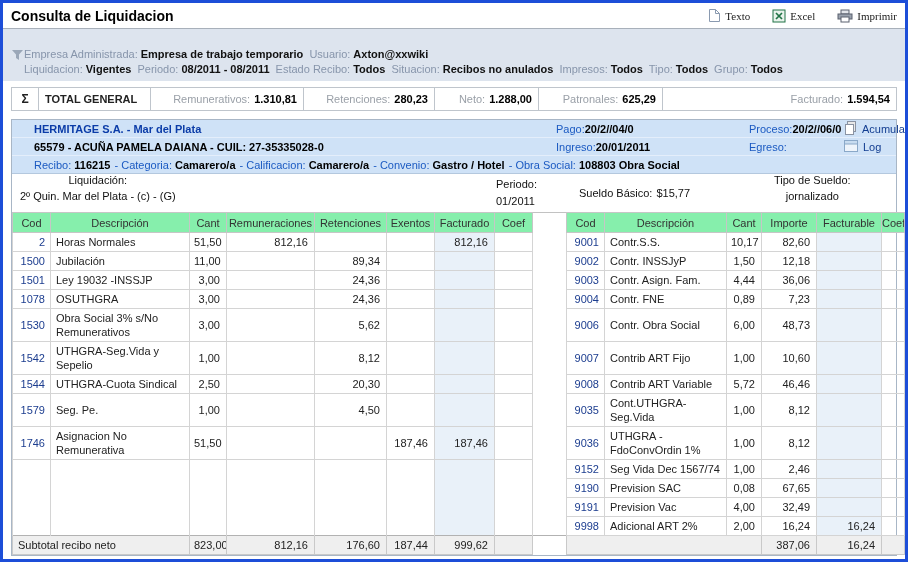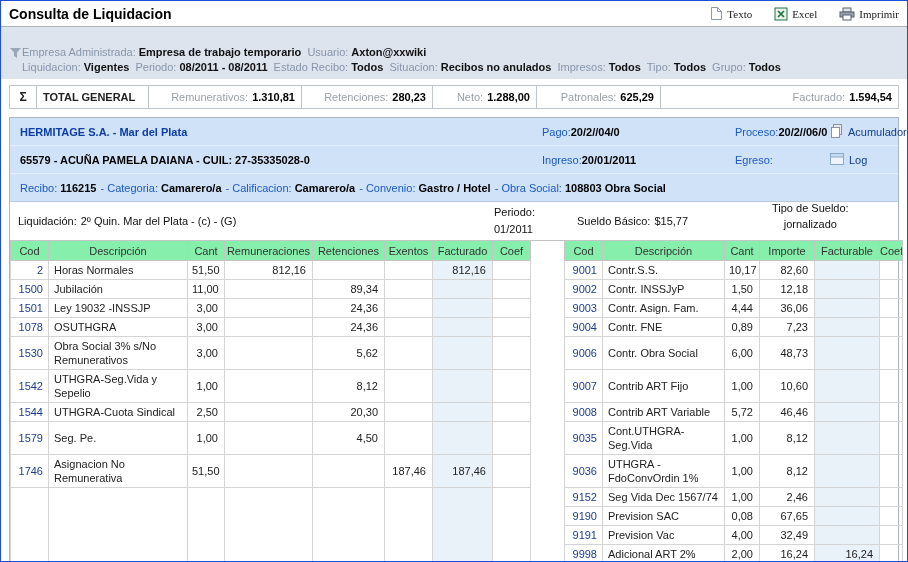--- a/index.html
+++ b/index.html
@@ -1,18 +1,18 @@
 <!DOCTYPE html>
 <html><head>
 <meta charset="utf-8">
 <style>
   * { margin:0; padding:0; box-sizing:border-box; }
   html,body { background:#fff; }
   body { font-family:"Liberation Sans", sans-serif; font-size:11px; color:#222; }
-  .app { width:908px; height:562px; border:1px solid #1d4ed8; background:#fff; overflow:hidden; }
+  .app { width:908px; height:562px; border:3px solid #1d4ed8; background:#fff; overflow:hidden; }
 
   
   .titlebar { height:26px; display:flex; align-items:center; padding:0 8px; border-bottom:1px solid #a8b0ba; background:#fff; }
   .titlebar h1 { font-size:14px; font-weight:bold; color:#000; }
   .actions { margin-left:auto; display:flex; align-items:center; gap:22px;font-family:Liberation Serif, serif; }
   .action { display:flex; align-items:center; gap:4px; cursor:pointer; color:#1a1a1a; }
   .action svg { display:block; }
 
   
   .filterbar { background:#dde4ee; padding:18px 8px 4px 8px; display:flex; line-height:15px; }
@@ -26,36 +26,36 @@
   .tcell { border-right:1px solid #bfc5cc; display:flex; align-items:center; padding:0 6px; height:100%; }
   .tcell:last-child { border-right:none; }
   .tsigma { width:27px; justify-content:center; font-weight:bold; font-size:12px; color:#222; }
   .tgen { width:112px; font-weight:bold; color:#222; }
   .titem { justify-content:flex-end; gap:4px; }
   .tlabel { color:#9aa0a8; }
   .tval { color:#000; font-weight:bold; }
 
   
   .record { margin:8px 8px 0 8px; border:1px solid #a8b6c6; }
-  .bluerow { background:#cfe2f7; display:flex; align-items:center; height:28px; padding:0 10px; }
+  .bluerow { background:#cfe2f7; display:flex; align-items:center; height:18px; padding:0 22px; }
   .bluerow.r1, .bluerow.r2 { border-bottom:1px solid #e4eefb; }
   .bluerow.r3 { border-bottom:1px solid #b4c8de; }
   .bcompany { flex:0 0 522px; color:#0b3ca8; font-weight:bold; }
   .bperson { flex:0 0 522px; color:#000; font-weight:bold; }
   .bseg1 { flex:0 0 193px; }
   .bseg2 { flex:0 0 95px; }
   .blab { color:#1b5ac2; }
   .bval { color:#000; font-weight:bold; }
   .blink { display:flex; align-items:center; gap:5px; color:#123d91; cursor:pointer; }
   .r3 .pair { margin-right:4px; }
 
   
   .liqrow { position:relative; height:38px; background:#fff; }
   .liqrow > span { position:absolute; top:0; height:100%; display:flex; align-items:center; gap:4px; color:#111; }
-  .liq-main { left:8px; }
+  .liq-main { left:8px;flex-direction:column; }
   .liq-periodo { left:484px; flex-direction:column; justify-content:center; align-items:flex-start !important; line-height:13px; }
   .liq-sueldo { left:567px; }
   .liq-tipo { left:762px;flex-direction:column; }
 
   
   table.ledger { width:100%; border-collapse:collapse; table-layout:fixed; border-top:1px solid #c2c2c2; }
   .ledger th { background:#86efac; border:1px solid #c6c6c6; font-weight:normal; color:#333; height:20px; text-align:center; overflow:hidden; white-space:nowrap; }
   .ledger td { border:1px solid #d4d4d4; border-top:none; padding:2px 4px; line-height:14px; height:19px; overflow:hidden; }
   .ledger td.cod { text-align:right; color:#1c3d8f; padding-right:5px; }
   .ledger td.desc { text-align:left; padding-left:5px; }

